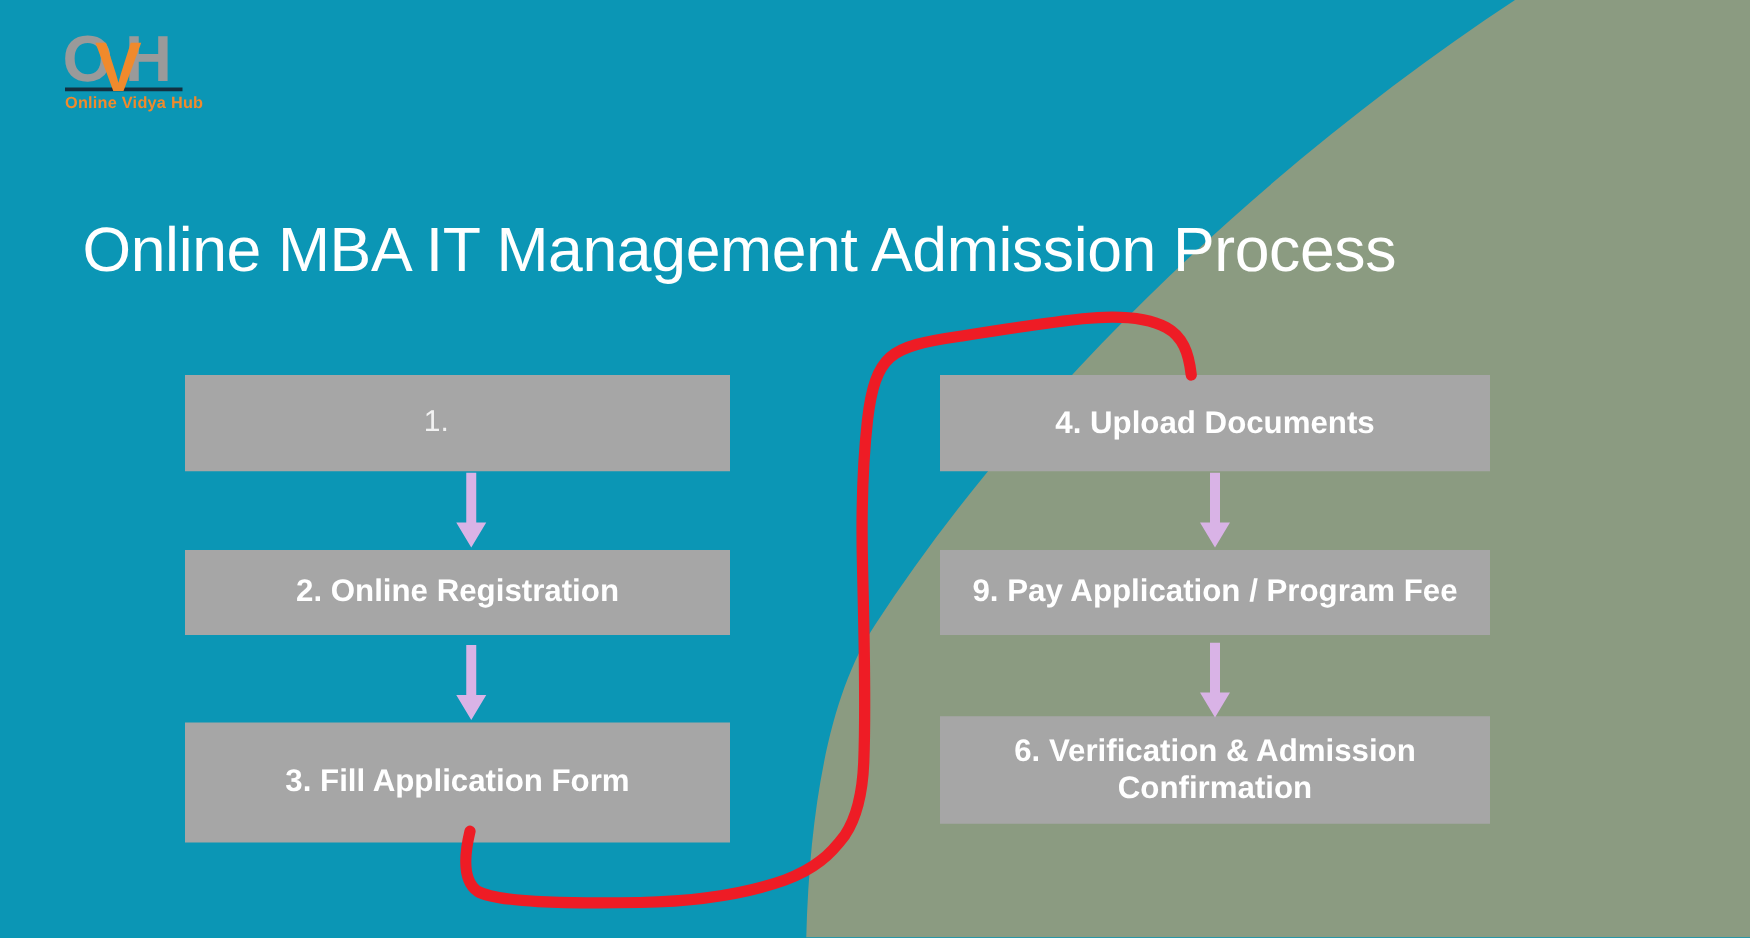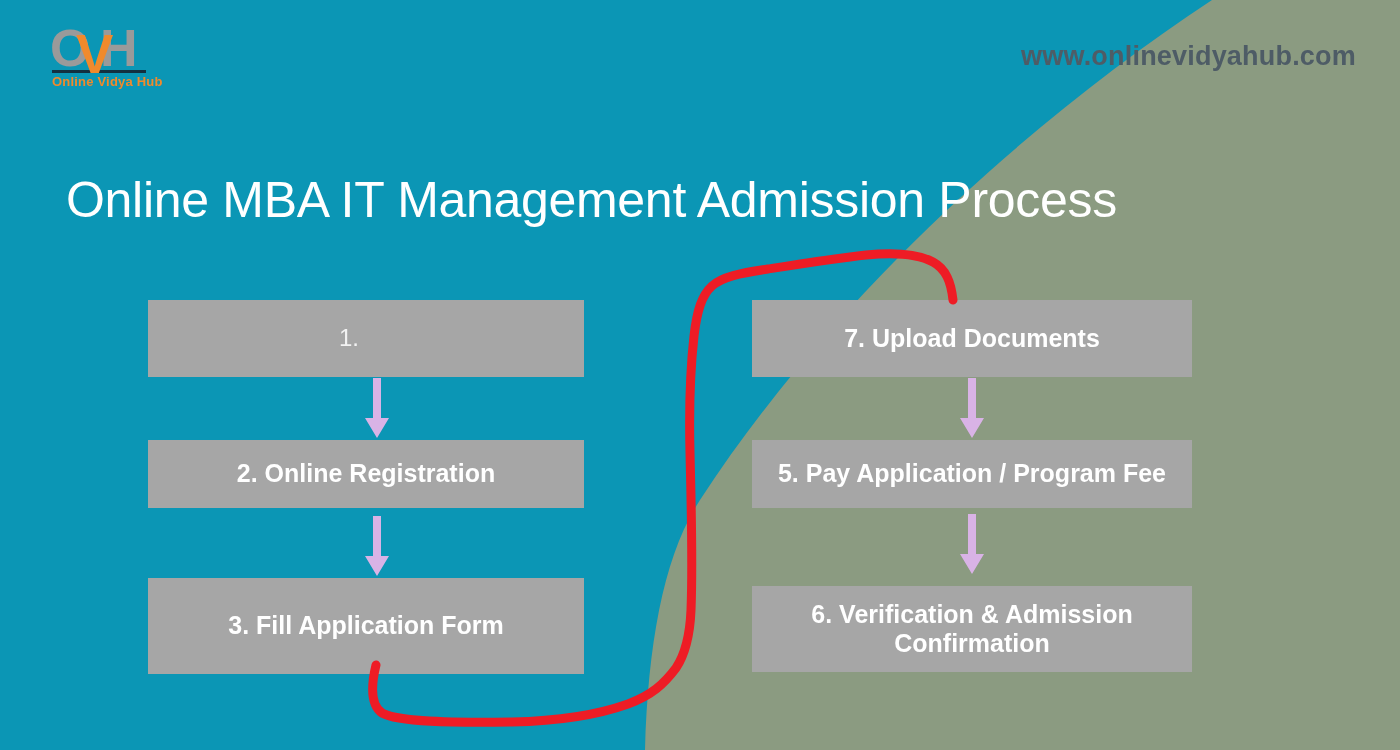--- a/index.html
+++ b/index.html
@@ -71,21 +71,21 @@
     line-height:1.18;
     text-align:center;
     box-sizing:border-box;
     padding:0 14px;
   }
   .flow-box.left{left:148px;width:436px;}
   .flow-box.right{left:752px;width:440px;}
   .row1{top:300px;height:77px;}
   .row2{top:440px;height:68px;}
   .row3{top:578px;height:96px;}
-  .flow-box.right.row3{top:586px;height:86px;}
+  .flow-box.right.row3{top:573px;height:86px;}
 
   .box-marker{
     font-weight:400;
     font-size:24px;
     color:#f2f2f2;
     margin-right:34px;
   }
   .box-label{display:inline-block;}
 
   
@@ -107,42 +107,41 @@
   <div id="logo">
     <div id="logo-mark">
       <span class="logo-letter" id="logo-o">O</span>
       <span class="logo-letter" id="logo-v">V</span>
       <span class="logo-letter" id="logo-h">H</span>
       <div id="logo-underline"></div>
       <span id="logo-tagline">Online Vidya Hub</span>
     </div>
   </div>
 
-  <div id="site-url">www.onlinevidyahub.com</div>
 
   <h1 id="headline">Online MBA IT Management Admission Process</h1>
 
   <div class="flow-box left row1">
     <span class="box-marker">1.</span>
   </div>
 
   <div class="flow-box left row2">
     <span class="box-label">2. Online Registration</span>
   </div>
 
   <div class="flow-box left row3">
     <span class="box-label">3. Fill Application Form</span>
   </div>
 
   <div class="flow-box right row1">
-    <span class="box-label">7. Upload Documents</span>
+    <span class="box-label">4. Upload Documents</span>
   </div>
 
   <div class="flow-box right row2">
-    <span class="box-label">5. Pay Application / Program Fee</span>
+    <span class="box-label">9. Pay Application / Program Fee</span>
   </div>
 
   <div class="flow-box right row3">
     <span class="box-label">6. Verification &amp; Admission Confirmation</span>
   </div>
 
   <svg class="arrow" style="left:362px;top:378px;" viewBox="0 0 30 62">
     <path fill="#d9b3e6" d="M11,0 L19,0 L19,40 L27,40 L15,60 L3,40 L11,40 Z"></path>
   </svg>
 

